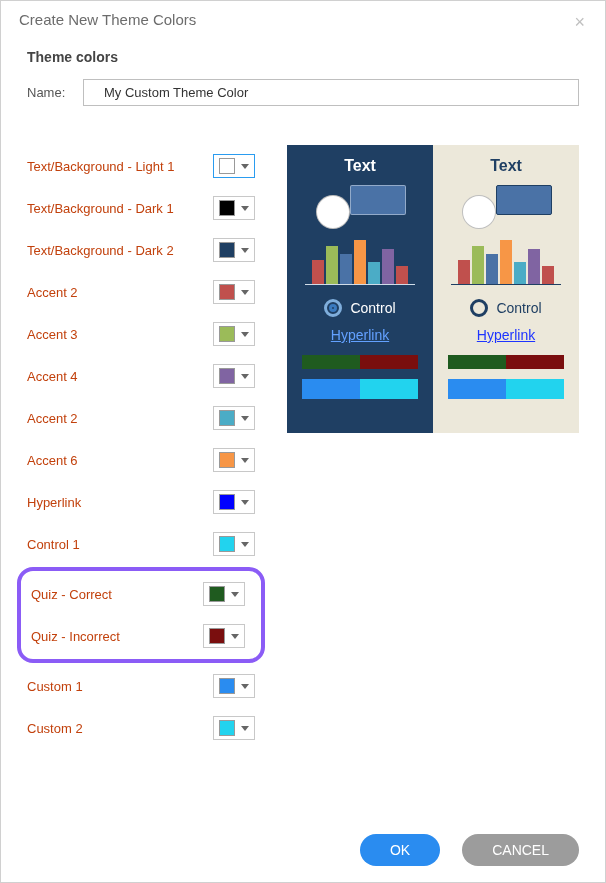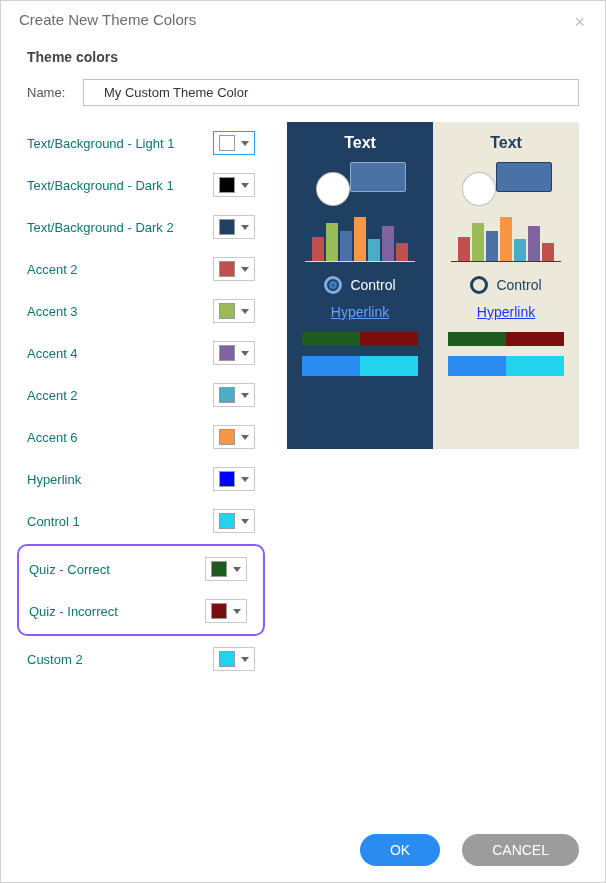--- a/index.html
+++ b/index.html
@@ -35,21 +35,21 @@
   .section-h {
     font-weight: 600;
     font-size: 14px;
     color: #444;
     margin-bottom: 14px;
   }
   .name-row {
     display: flex;
     align-items: center;
     gap: 12px;
-    margin-bottom: 16px;
+    margin-bottom: 39px;
   }
   .name-row label { width: 44px; color:#555; }
   .name-row input {
     flex: 1;
     border: 1px solid #bfbfbf;
     padding: 5px 20px;
     font: inherit;
     color: #333;
     outline: none;
   }
@@ -58,21 +58,21 @@
     gap: 32px;
     align-items: flex-start;
   }
   .picker-list { width: 240px; }
   .picker-row {
     display: flex;
     align-items: center;
     justify-content: space-between;
     height: 42px;
   }
-  .picker-row span.lbl { color: #0f766e; font-size: 13px; }
+  .picker-row span.lbl { color: #c2410c; font-size: 13px; }
   .swatch-btn {
     display: inline-flex;
     align-items: center;
     gap: 6px;
     border: 1px solid #c8c8c8;
     padding: 3px 5px 3px 5px;
     background: #fff;
     cursor: pointer;
   }
   .swatch-btn.selected { border-color: #2a9cf0; }
@@ -80,34 +80,34 @@
     width: 16px; height: 16px;
     border: 1px solid #999;
   }
   .caret {
     width: 0; height: 0;
     border-left: 4px solid transparent;
     border-right: 4px solid transparent;
     border-top: 5px solid #666;
   }
   .quiz-box {
-    border: 2px solid #8b5cf6;
-    border-radius: 10px;
+    border: 4px solid #8b5cf6;
+    border-radius: 16px;
     padding: 2px 16px 2px 10px;
     margin: 2px -10px 2px -10px;
   }
 
   .previews {
     display: flex;
     gap: 0;
     width: 292px;
   }
   .preview {
     width: 146px;
-    height: 327px;
+    height: 288px;
     padding: 12px 10px 14px 10px;
     display: flex;
     flex-direction: column;
     align-items: center;
     gap: 8px;
   }
   .preview.dark { background: #1f3f63; color: #fff; }
   .preview.light { background: #ece8da; color: #1f3f63; }
   .pv-title { font-weight: 700; font-size: 16px; margin-bottom: 2px; }
   .pv-shape {
@@ -301,20 +301,27 @@
               <span class="lbl">Quiz - Incorrect</span>
               <span class="swatch-btn">
                 <span class="swatch" style="background:#7a0e0e"></span>
                 <span class="caret"></span>
               </span>
             </div>
           </div>
       </div>
       <div id="custom-items">
           <div class="picker-row">
+            <span class="lbl">Custom 1</span>
+            <span class="swatch-btn">
+              <span class="swatch" style="background:#2a8cf0"></span>
+              <span class="caret"></span>
+            </span>
+          </div>
+          <div class="picker-row">
             <span class="lbl">Custom 2</span>
             <span class="swatch-btn">
               <span class="swatch" style="background:#22d3ee"></span>
               <span class="caret"></span>
             </span>
           </div>
         </div>
     </div>
 
     <div class="previews">

